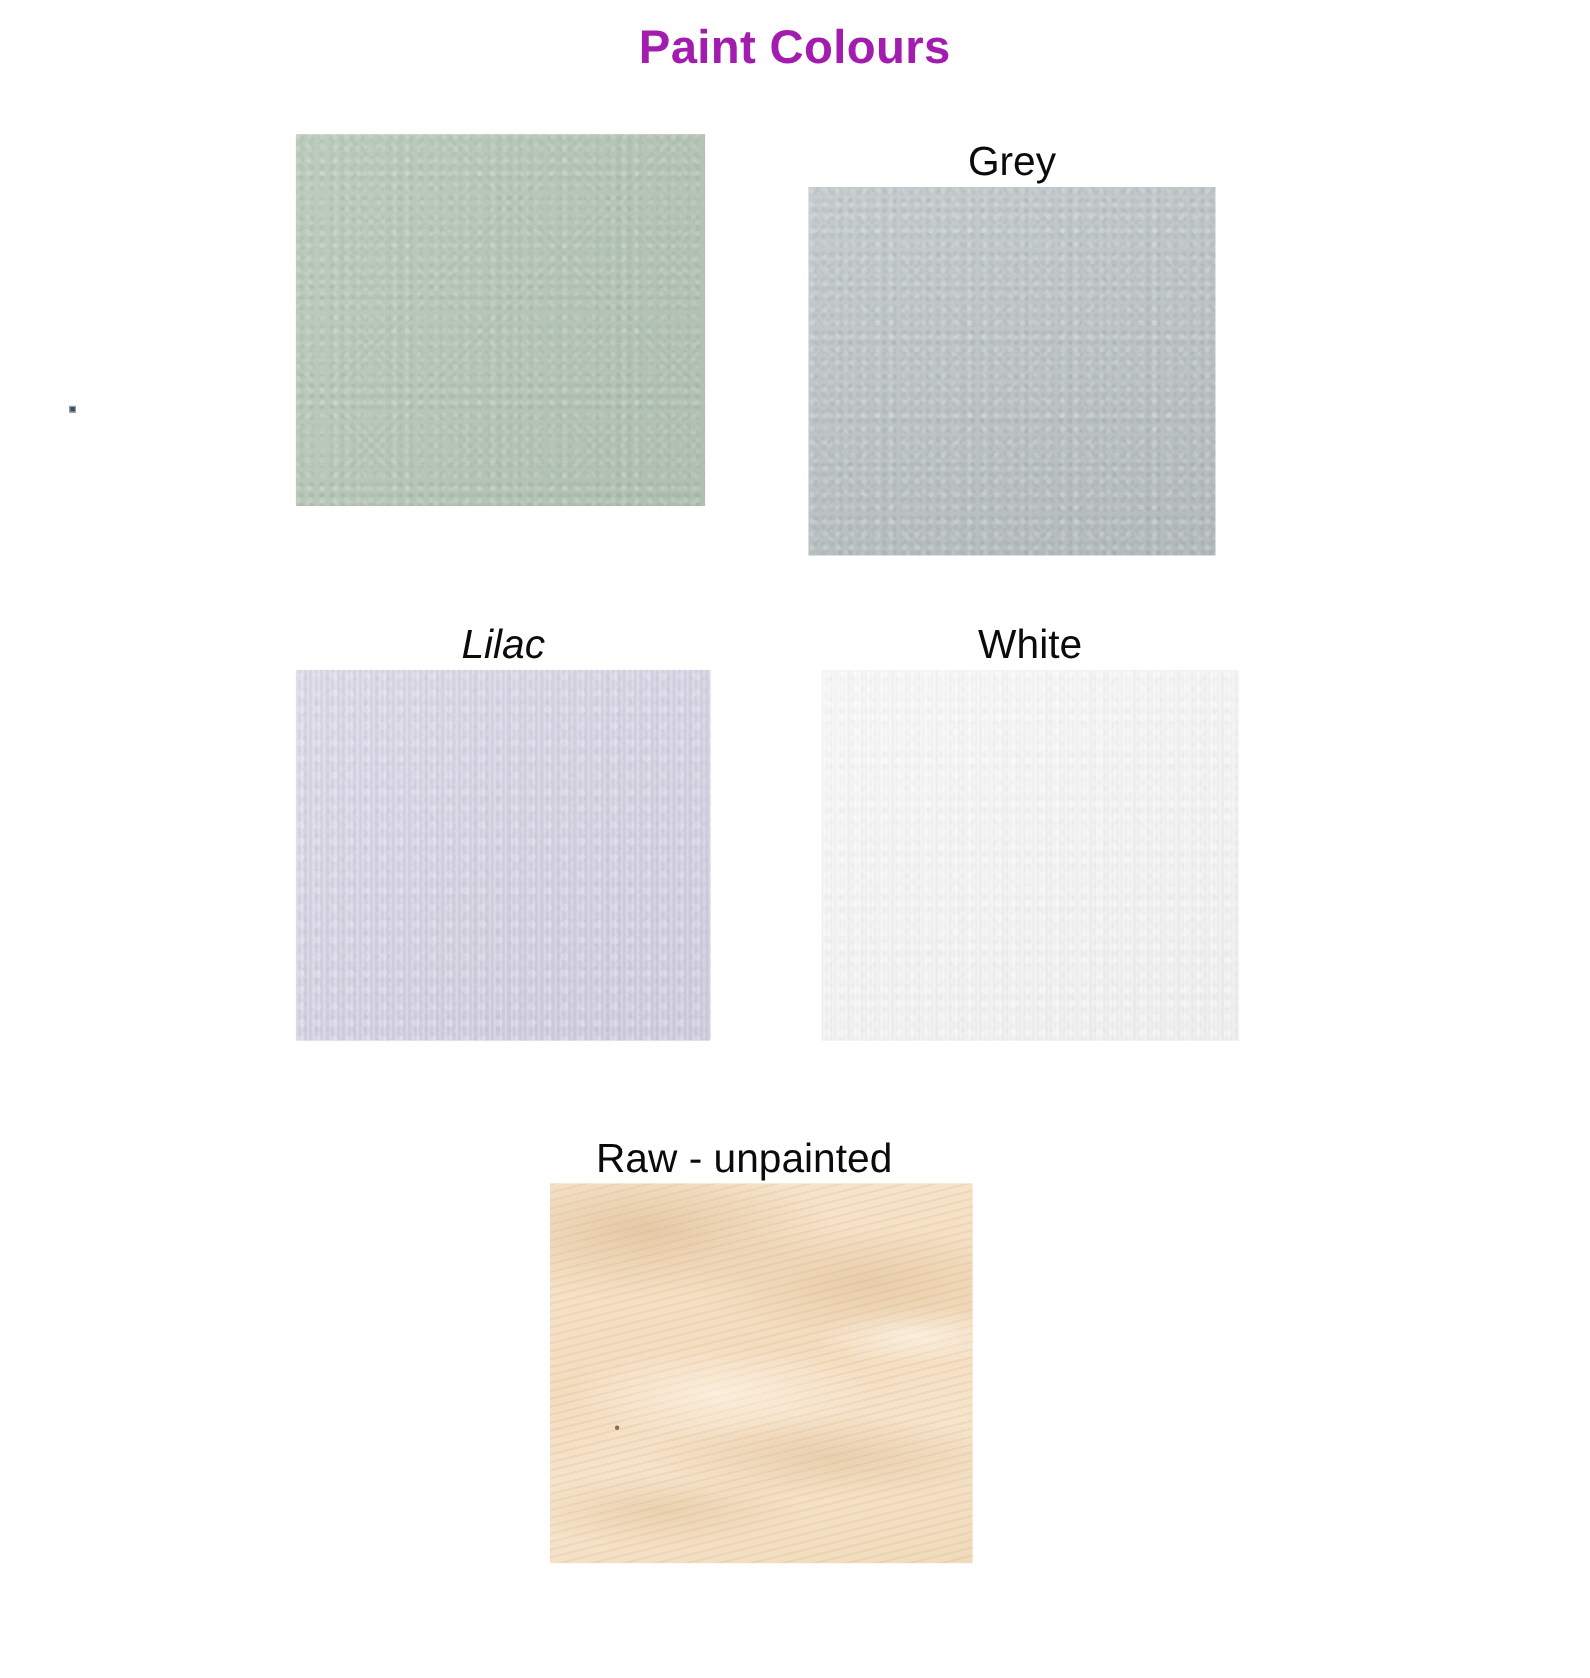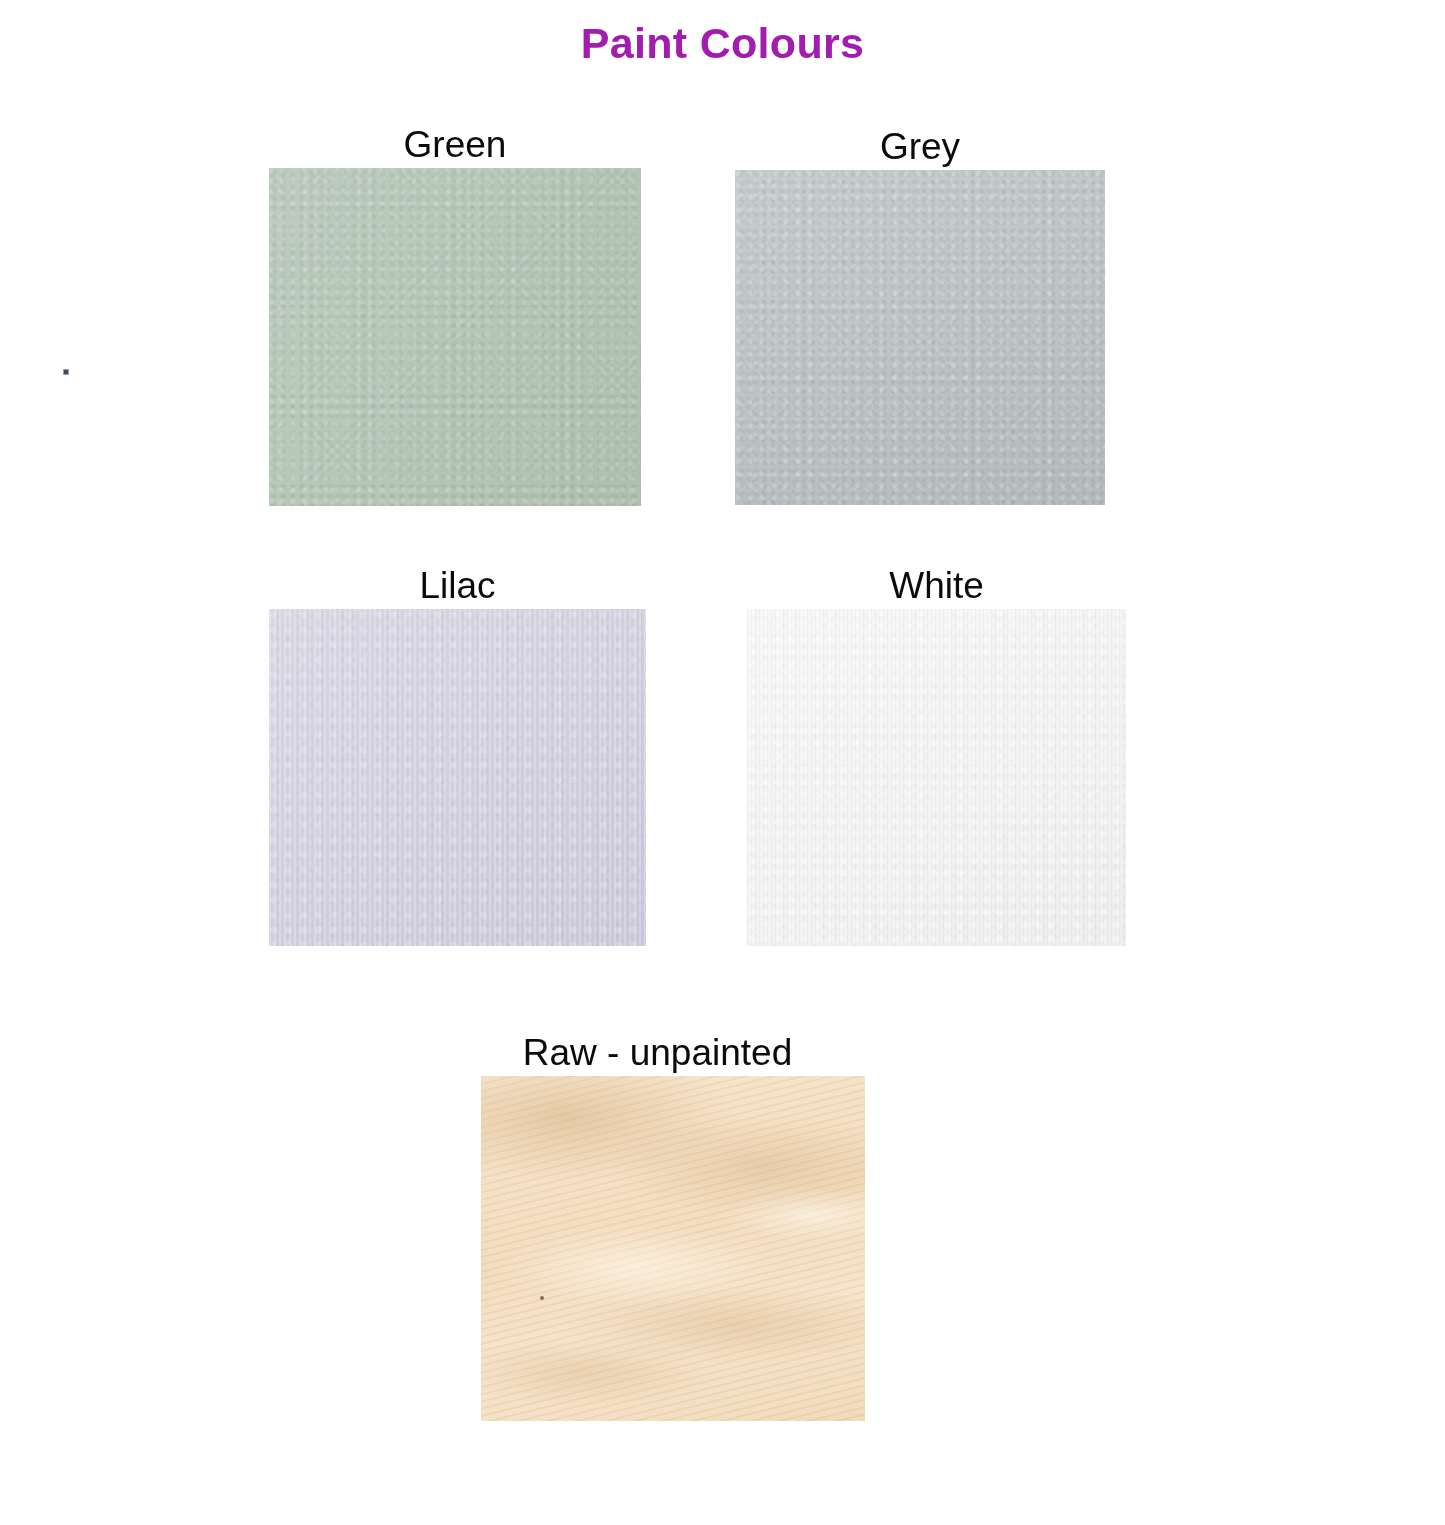--- a/index.html
+++ b/index.html
@@ -47,28 +47,28 @@
   }
 
   
   #cell-green  { left: 269px; top: 122px; width: 372px; }
   #cell-green  .swatch-chip { width: 372px; height: 338px; }
 
   #cell-grey   { left: 735px; top: 124px; width: 370px; }
   #cell-grey   .swatch-chip { width: 370px; height: 335px; }
 
   
-  #cell-lilac  { left: 269px; top: 563px; width: 377px; }
+  #cell-lilac  { left: 269px; top: 563px; width: 377px; font-style: italic; }
   #cell-lilac  .swatch-chip { width: 377px; height: 337px; }
 
   #cell-white  { left: 733px; top: 563px; width: 379px; margin-left: 14px; }
   #cell-white  .swatch-chip { width: 379px; height: 337px; }
 
   
-  #cell-raw    { left: 481px; top: 1030px; width: 353px; }
+  #cell-raw    { left: 500px; top: 1030px; width: 353px; }
   #cell-raw    .swatch-chip { width: 384px; height: 345px; }
 
   .swatch-chip.green {
     background-color: #b5c6b6;
     background-image:
       radial-gradient(circle at 18% 22%, rgba(255,255,255,0.14) 0 2px, rgba(0,0,0,0) 3px),
       radial-gradient(circle at 63% 47%, rgba(0,0,0,0.035) 0 2px, rgba(0,0,0,0) 3px),
       radial-gradient(circle at 82% 78%, rgba(255,255,255,0.12) 0 2px, rgba(0,0,0,0) 3px),
       radial-gradient(circle at 35% 85%, rgba(0,0,0,0.03) 0 2px, rgba(0,0,0,0) 3px),
       linear-gradient(122deg, rgba(255,255,255,0.10), rgba(0,0,0,0.035));
@@ -143,21 +143,20 @@
     border: 1px solid #9aa4b0;
     box-sizing: border-box;
   }
 </style>
 </head>
 <body>
 
 <div id="page-title">Paint Colours</div>
 
 <div class="swatch-cell" id="cell-green">
-  <div class="swatch-label">Green</div>
   <div class="swatch-chip green"></div>
 </div>
 
 <div class="swatch-cell" id="cell-grey">
   <div class="swatch-label">Grey</div>
   <div class="swatch-chip grey"></div>
 </div>
 
 <div class="swatch-cell" id="cell-lilac">
   <div class="swatch-label">Lilac</div>

